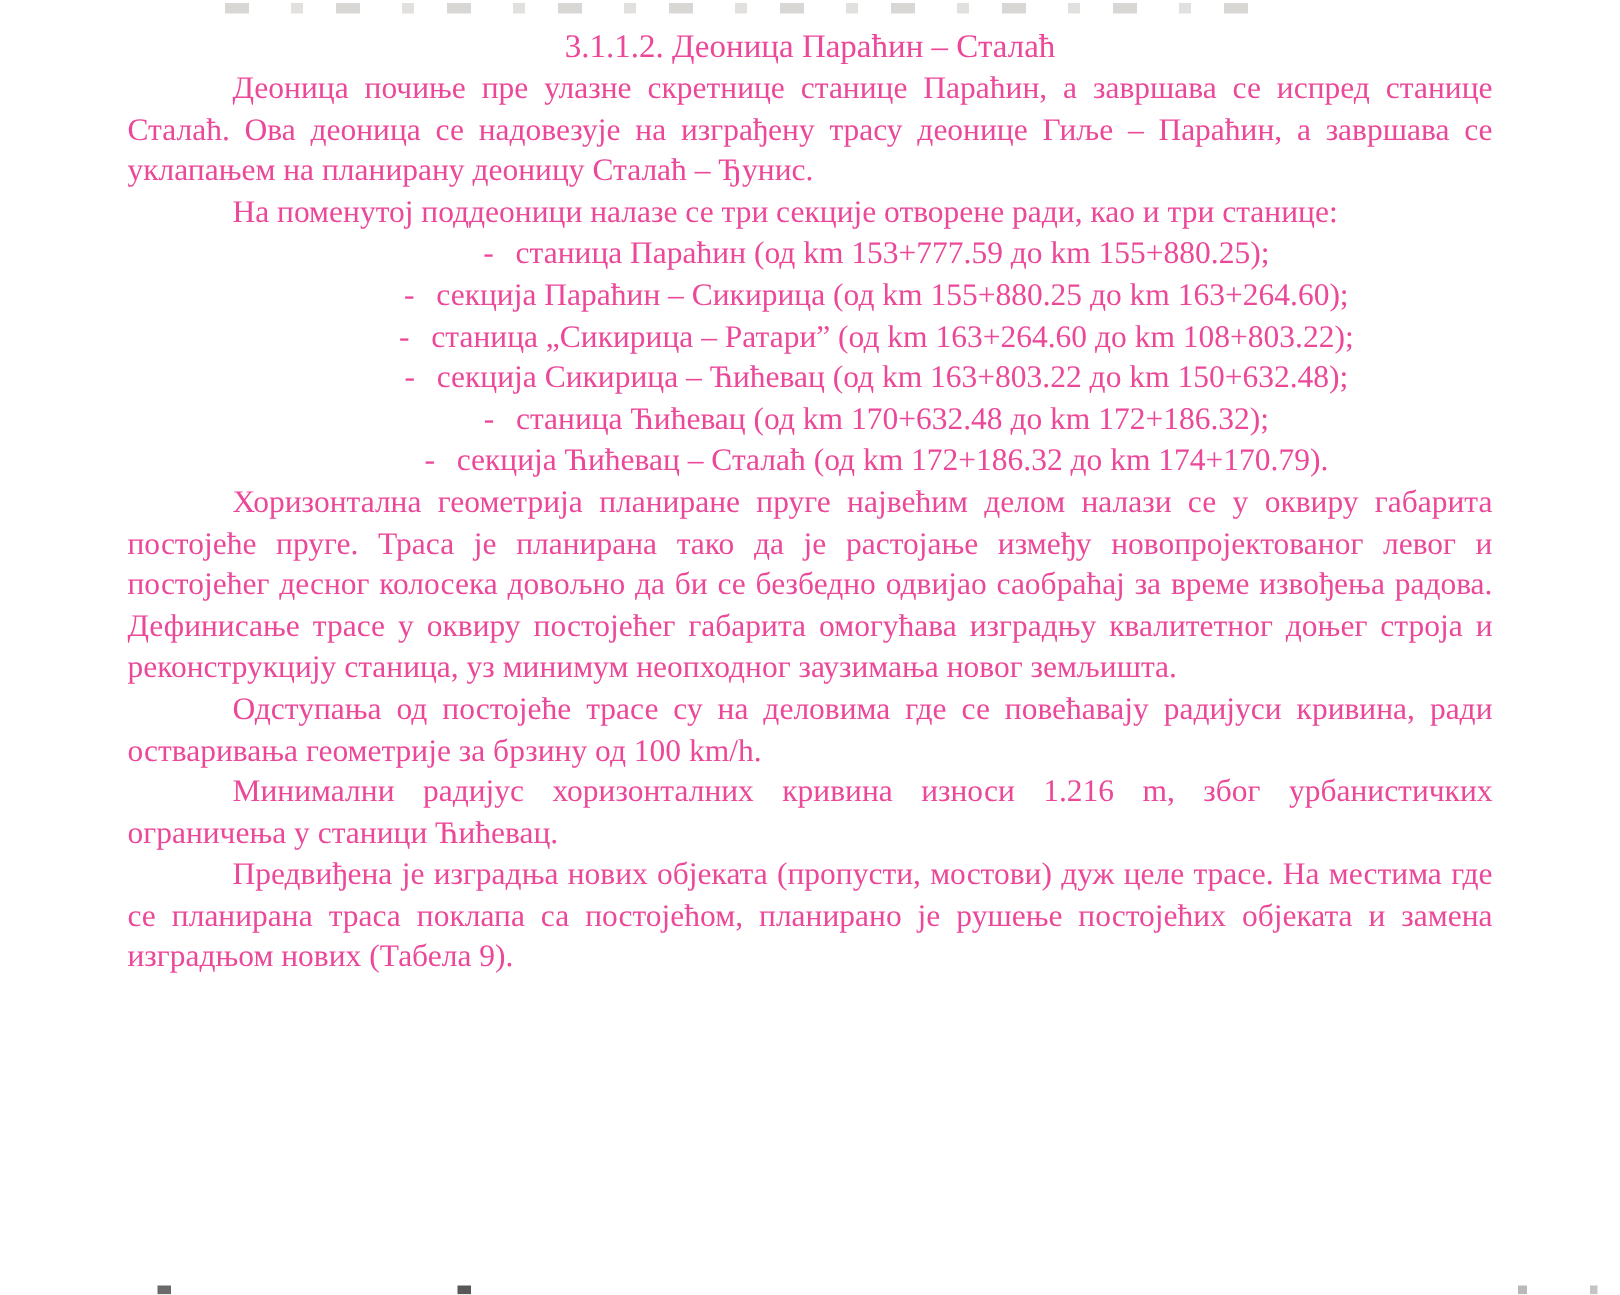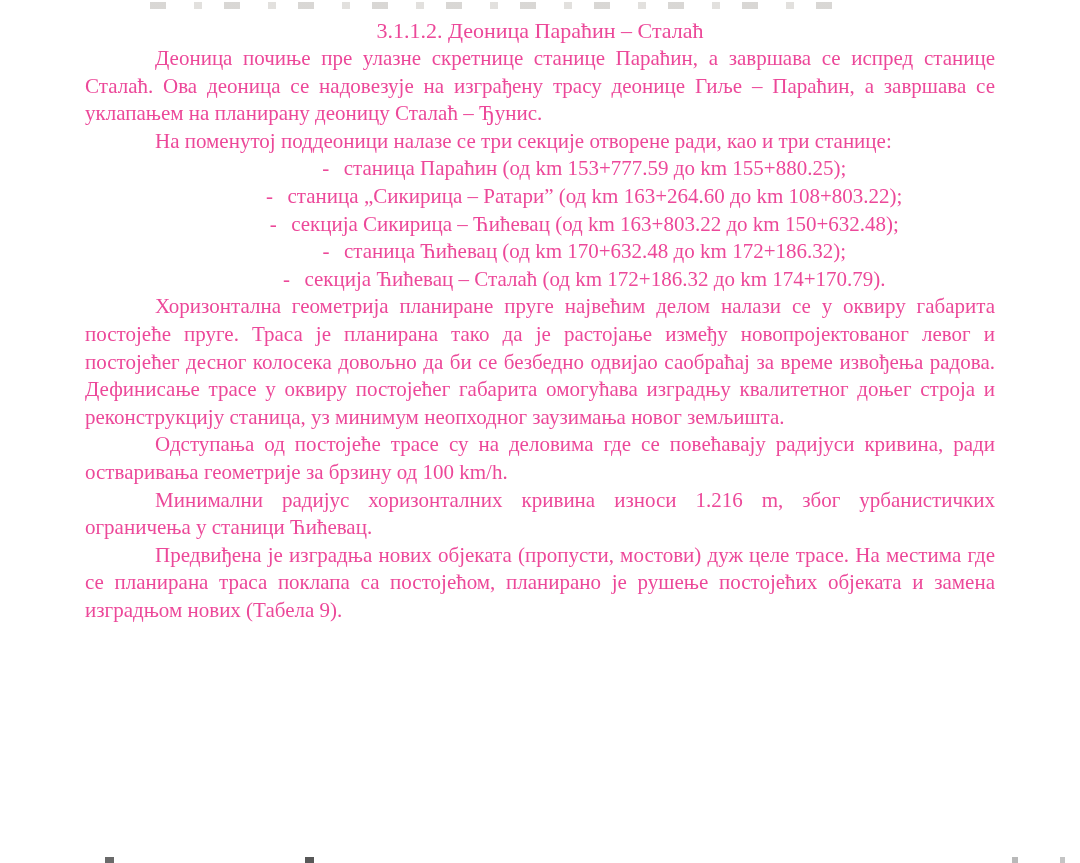--- a/index.html
+++ b/index.html
@@ -101,20 +101,23 @@
 
     <p class="para">Деоница почиње пре улазне скретнице станице Параћин, а завршава се испред станице Сталаћ. Ова деоница се надовезује на изграђену трасу деонице Гиље – Параћин, а завршава се уклапањем на планирану деоницу Сталаћ – Ђунис.</p>
 
     <p class="para">На поменутој поддеоници налазе се  три секције отворене ради, као и три станице:</p>
 
     <div class="doc-list">
       <div class="doc-list-item">
         <span class="li-marker">-</span><span>станица Параћин (од km 153+777.59 до km 155+880.25);</span>
       </div>
       <div class="doc-list-item">
+        <span class="li-marker">-</span><span>секција Параћин – Сикирица (од km 155+880.25 до km 163+264.60);</span>
+      </div>
+      <div class="doc-list-item">
         <span class="li-marker">-</span><span>станица „Сикирица – Ратари” (од km 163+264.60 до km 108+803.22);</span>
       </div>
       <div class="doc-list-item">
         <span class="li-marker">-</span><span>секција Сикирица – Ћићевац (од km 163+803.22 до km 150+632.48);</span>
       </div>
       <div class="doc-list-item">
         <span class="li-marker">-</span><span>станица Ћићевац (од km 170+632.48 до km 172+186.32);</span>
       </div>
       <div class="doc-list-item">
         <span class="li-marker">-</span><span>секција Ћићевац – Сталаћ (од km 172+186.32 до km 174+170.79).</span>

